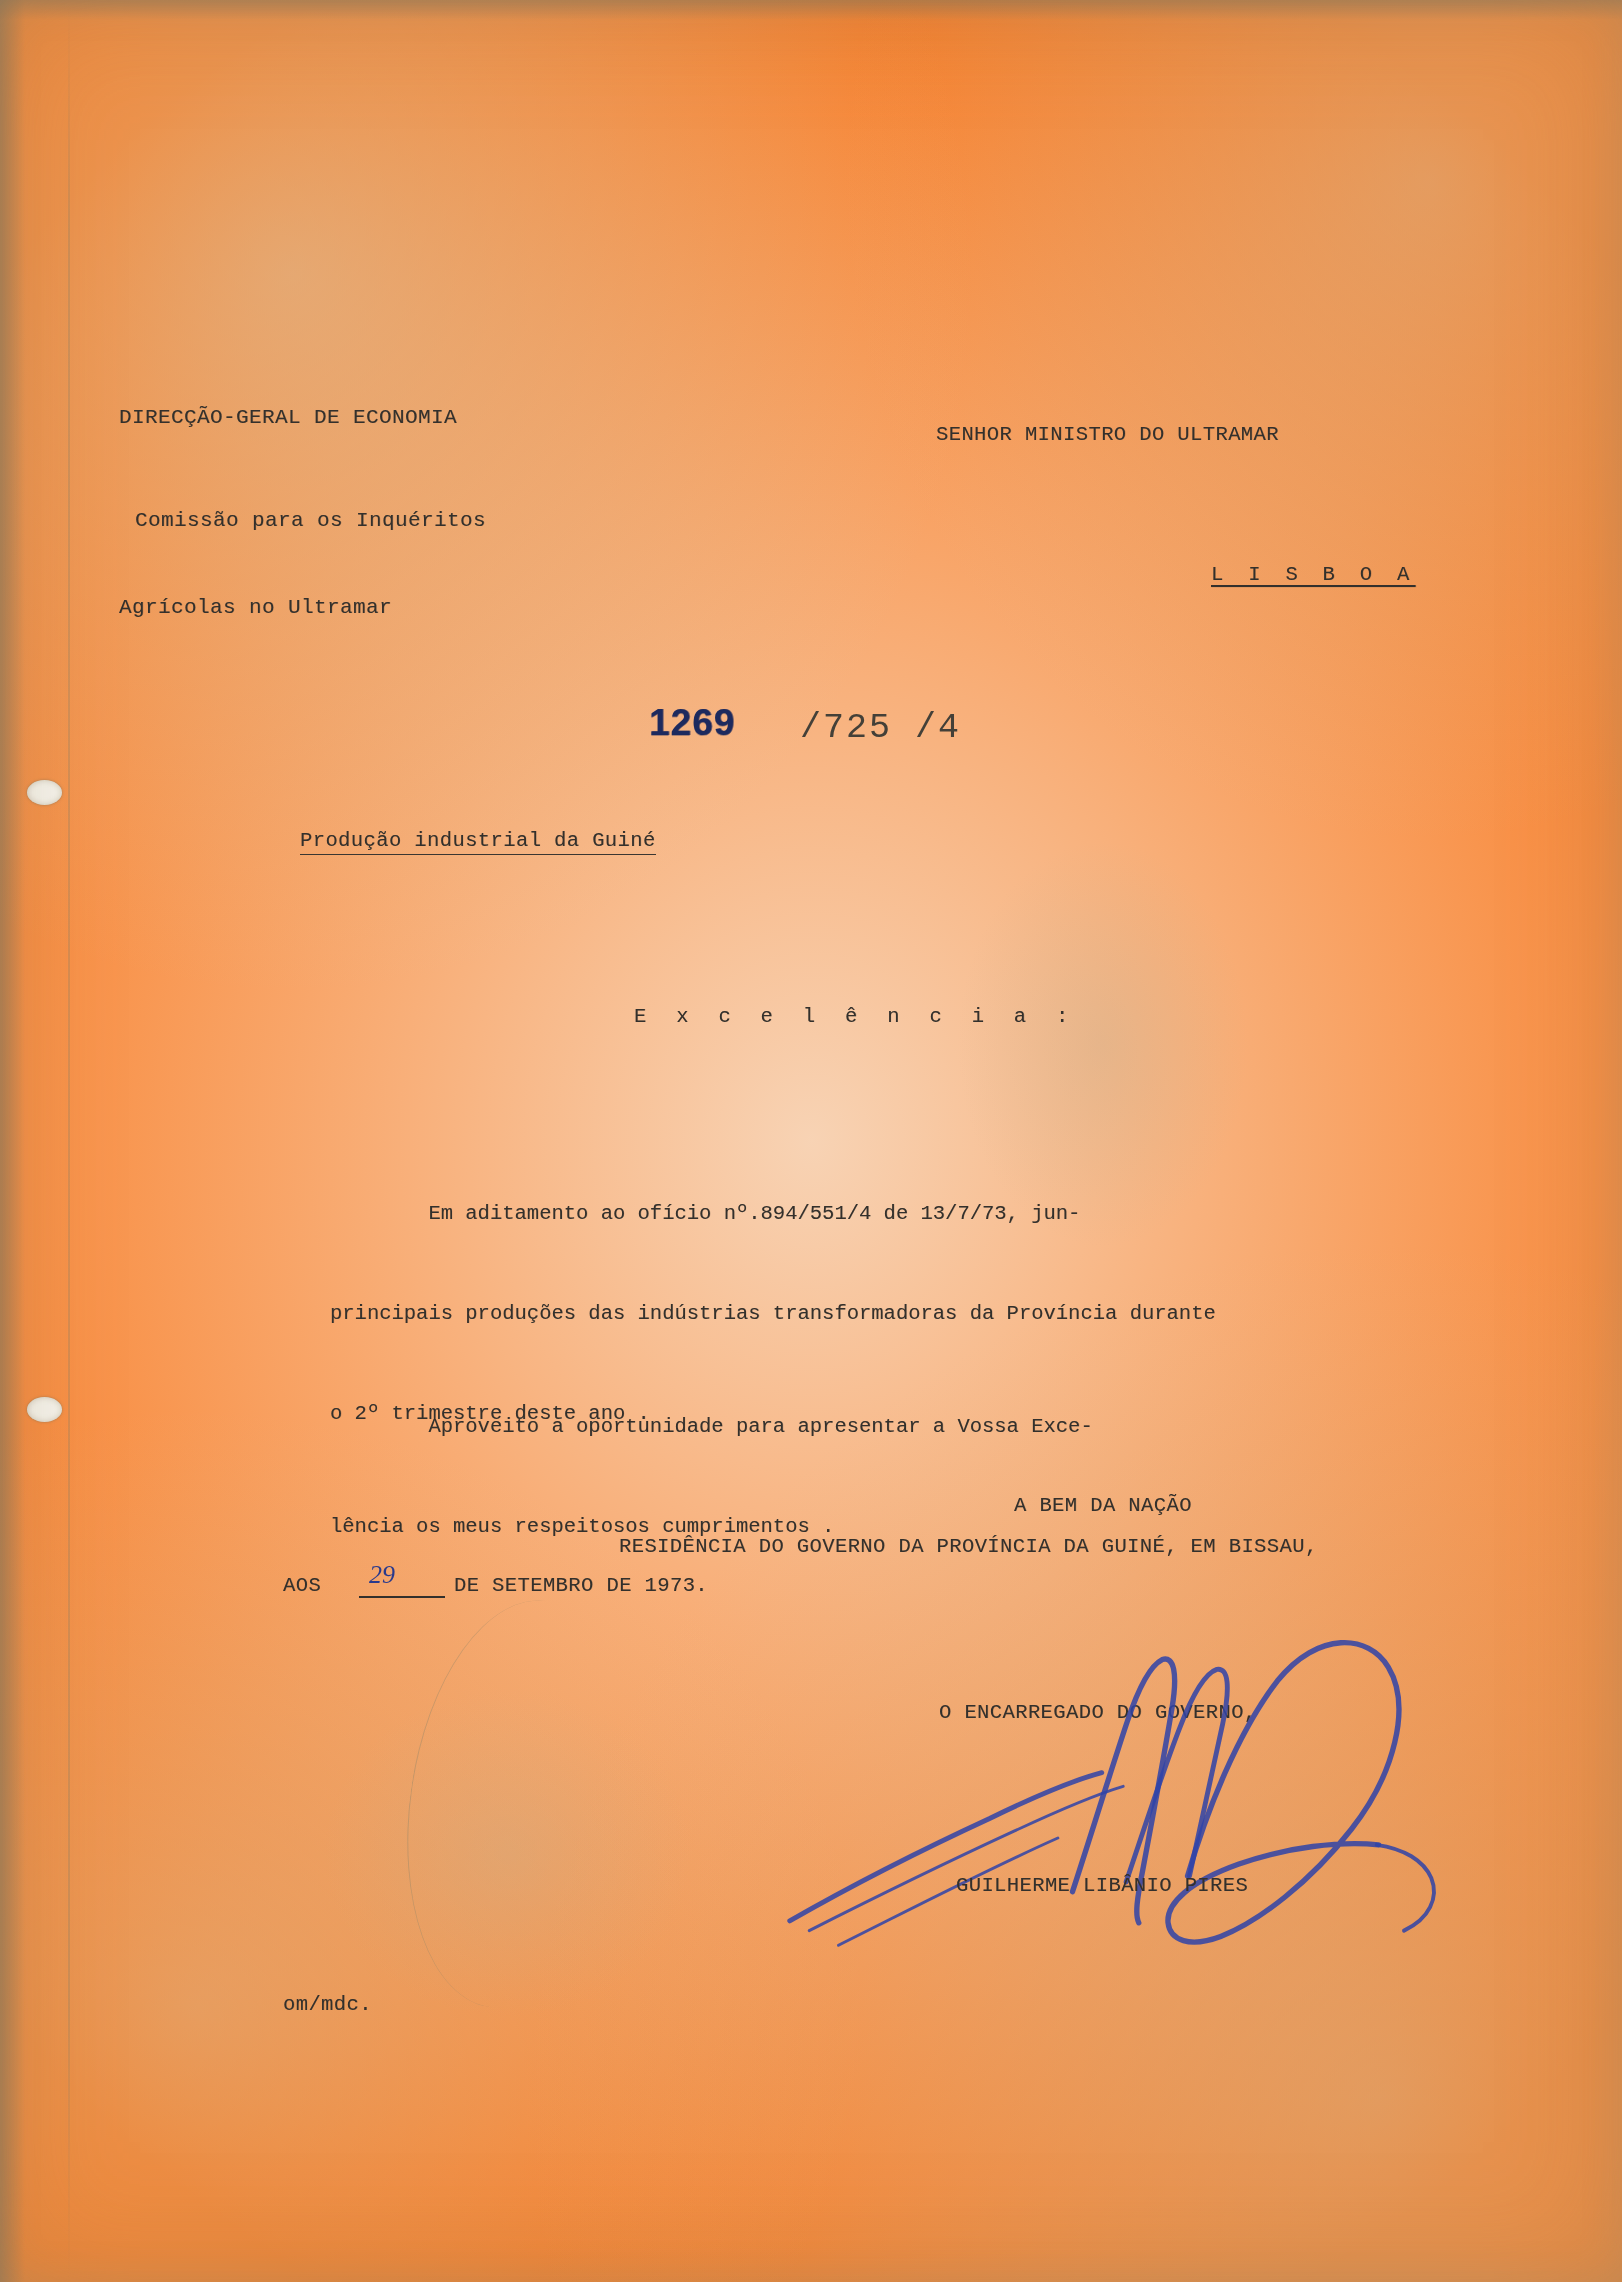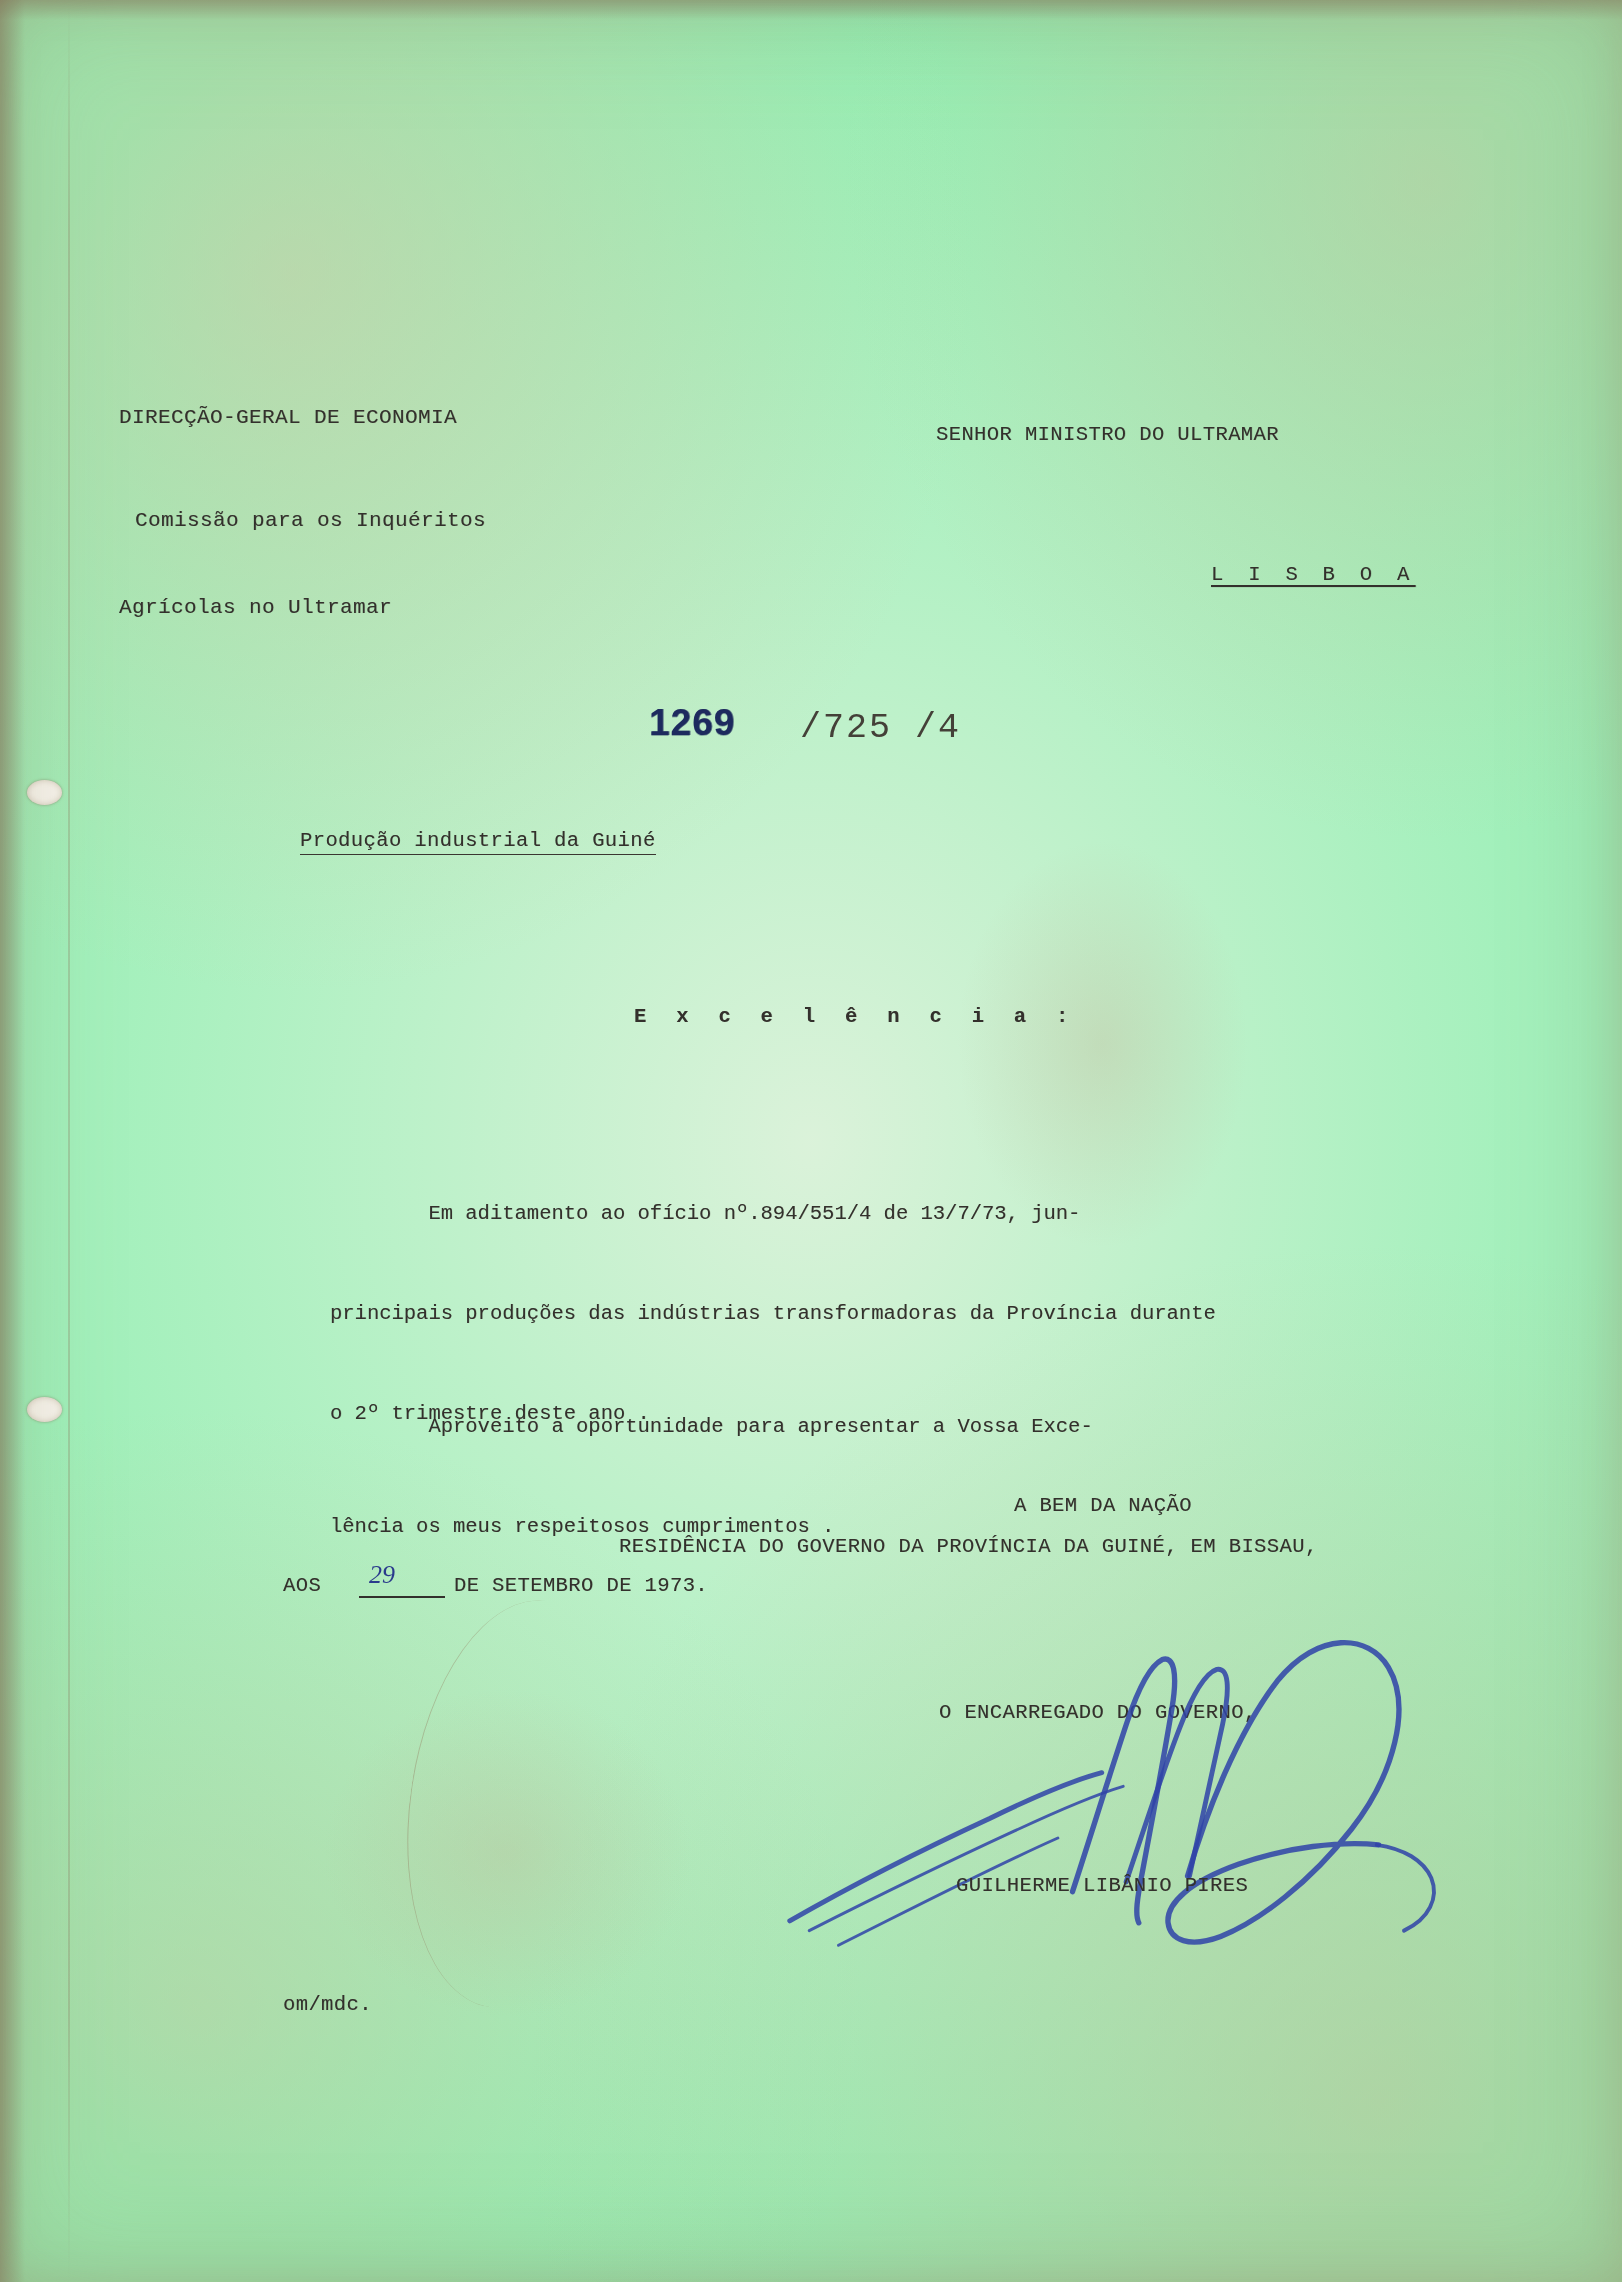--- a/index.html
+++ b/index.html
@@ -7,21 +7,21 @@
     padding: 0;
     background: #8d8d8d;
   }
   body {
     font-family: "Liberation Mono", monospace;
   }
   .page {
     position: relative;
     width: 1623px;
     height: 2282px;
-    background: #86efac;
+    background: #f97316;
     overflow: hidden;
   }
   
   .page::before {
     content: "";
     position: absolute;
     inset: 0;
     background:
       radial-gradient(ellipse 60% 45% at 18% 12%, rgba(214,198,166,0.55), rgba(214,198,166,0) 70%),
       radial-gradient(ellipse 50% 40% at 88% 8%, rgba(208,190,158,0.5), rgba(208,190,158,0) 72%),
@@ -121,21 +121,20 @@
   }
   .subject span {
     border-bottom: 1.5px solid #3a3631;
     padding-bottom: 2px;
   }
 
   .excel {
     left: 634px; top: 1003px;
     letter-spacing: 8.8px;
     font-size: 20.5px;
-    font-weight: bold;
   }
   .bodyblock {
     position: absolute;
     font-size: 20.5px;
     line-height: 1.62;
     color: #33302c;
     white-space: pre;
     text-shadow: 0.4px 0.3px 0 rgba(60,56,50,0.28);
   }
 

